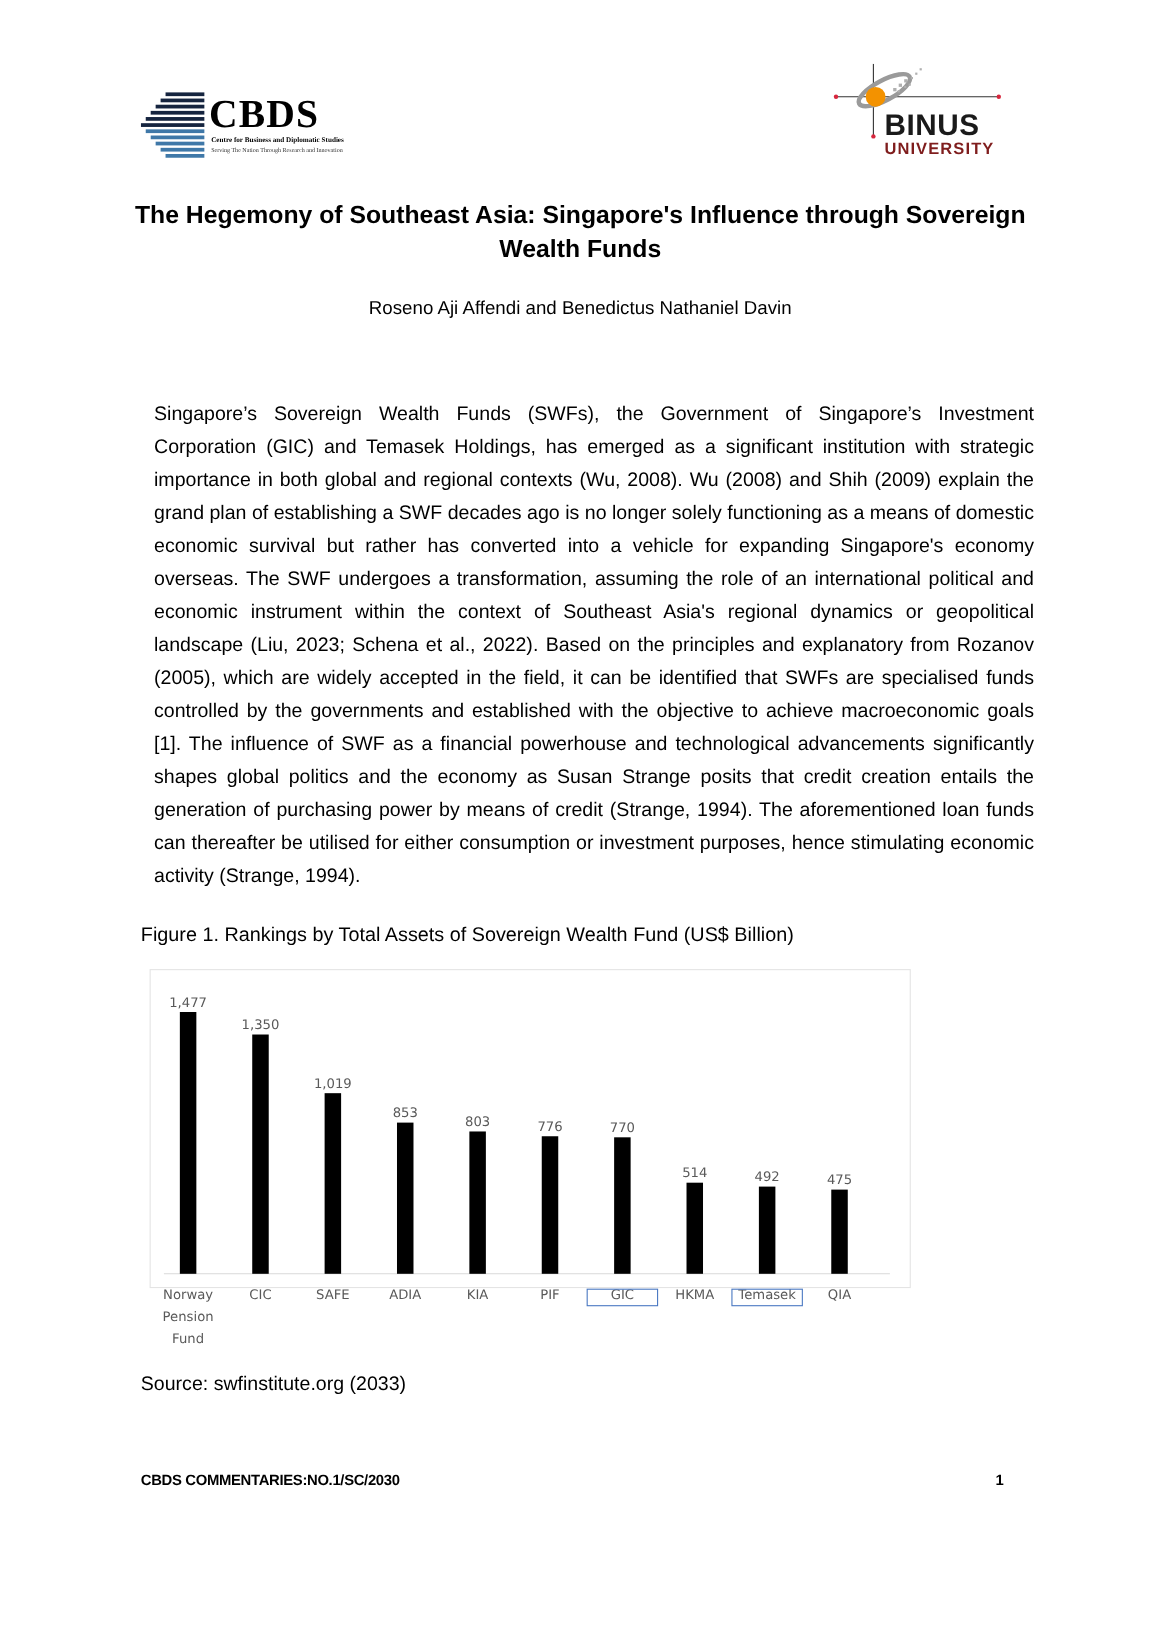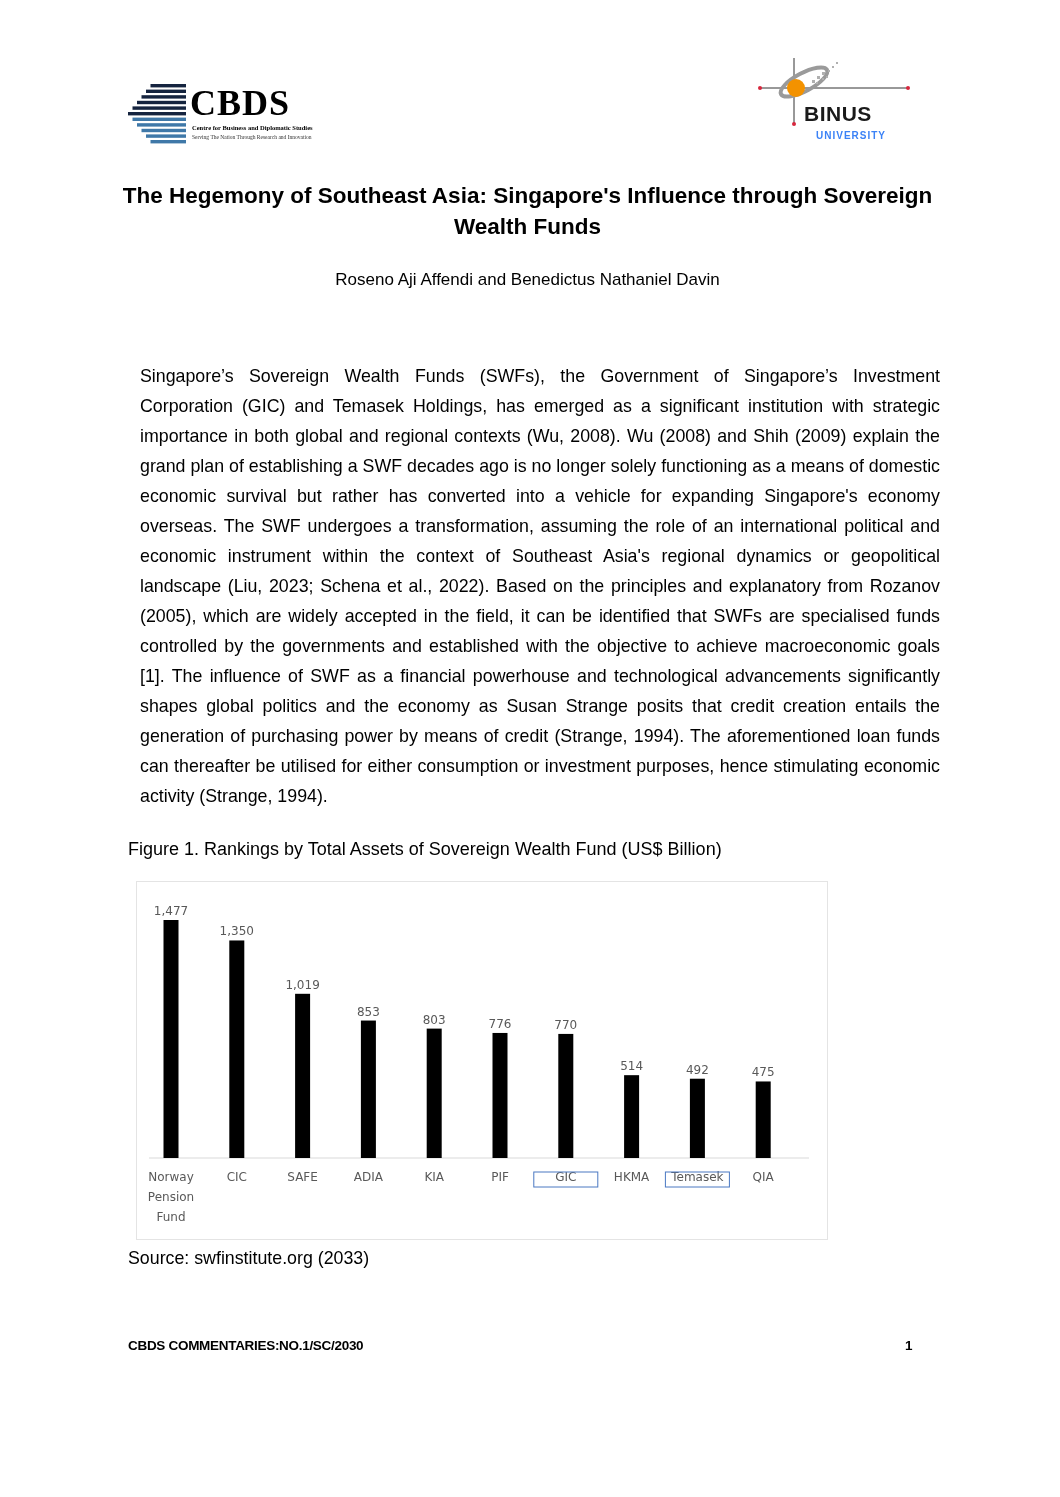--- a/index.html
+++ b/index.html
@@ -6,28 +6,28 @@
   body { width:1060px; height:1497px; position:relative; font-family:"Liberation Sans", sans-serif; color:#000; overflow:hidden; }
   .abs { position:absolute; }
   
   #cbds-logo { left:128px; top:82px; width:210px; height:66px;text-decoration:underline; }
   #cbds-logo .mark { position:absolute; left:0; top:0; width:58px; height:64px; }
   #cbds-logo .title { position:absolute; left:62px; top:2px; font-family:"Liberation Serif", serif; font-weight:bold; font-size:36px; letter-spacing:1px; line-height:38px; }
   #cbds-logo .sub1 { position:absolute; left:64px; top:42px; font-family:"Liberation Serif", serif; font-size:6.5px; font-weight:bold; white-space:nowrap; }
   #cbds-logo .sub2 { position:absolute; left:64px; top:52px; font-family:"Liberation Serif", serif; font-size:5.5px; color:#333; white-space:nowrap; }
   
   #binus-logo { left:756px; top:58px; width:160px; height:90px; }
-  #binus-logo .binus { position:absolute; left:48px; top:44px; font-weight:bold; font-size:21px; color:#1a1a1a; letter-spacing:0.5px; line-height:24px; }
-  #binus-logo .univ { position:absolute; left:60px; top:70px; font-weight:bold; font-size:10px; color:#3b82f6; letter-spacing:1px; line-height:16px; }
+  #binus-logo .binus { position:absolute; left:48px; top:44px; font-weight:bold; font-size:27px; color:#1a1a1a; letter-spacing:0.5px; line-height:24px; }
+  #binus-logo .univ { position:absolute; left:48px; top:70px; font-weight:bold; font-size:15px; color:#7f1d1d; letter-spacing:1px; line-height:16px; }
   
   #doc-title { left:120px; top:180px; width:815px; text-align:center; font-weight:bold; font-size:22.5px; line-height:31px; }
   #doc-authors { left:120px; top:266px; width:815px; text-align:center; font-size:17px; line-height:28px; }
   #body-para { left:140px; top:341px; width:800px; font-size:17.8px; line-height:30px; text-align:justify;margin-top:20px; }
   #figure-caption { left:128px; top:836px; font-size:18px; line-height:26px; white-space:nowrap; }
-  #chart-frame { left:136px; top:881px; width:692px; height:359px; border:1px solid #e4e4e4; box-sizing:border-box; }
+  #chart-frame { left:136px; top:881px; width:692px; height:290px; border:1px solid #e4e4e4; box-sizing:border-box; }
   #source-line { left:128px; top:1245px; font-size:17.8px; line-height:26px; white-space:nowrap; }
   #footer-left { left:128px; top:1338px; font-weight:bold; font-size:13.5px; letter-spacing:-0.3px; }
   #footer-right { left:905px; top:1338px; font-weight:bold; font-size:13.5px; }
   svg text { font-family:"DejaVu Sans", sans-serif; }
 </style>
 </head>
 <body>
 
 <div id="cbds-logo" class="abs">
   <svg class="mark" viewBox="0 0 58 64">

